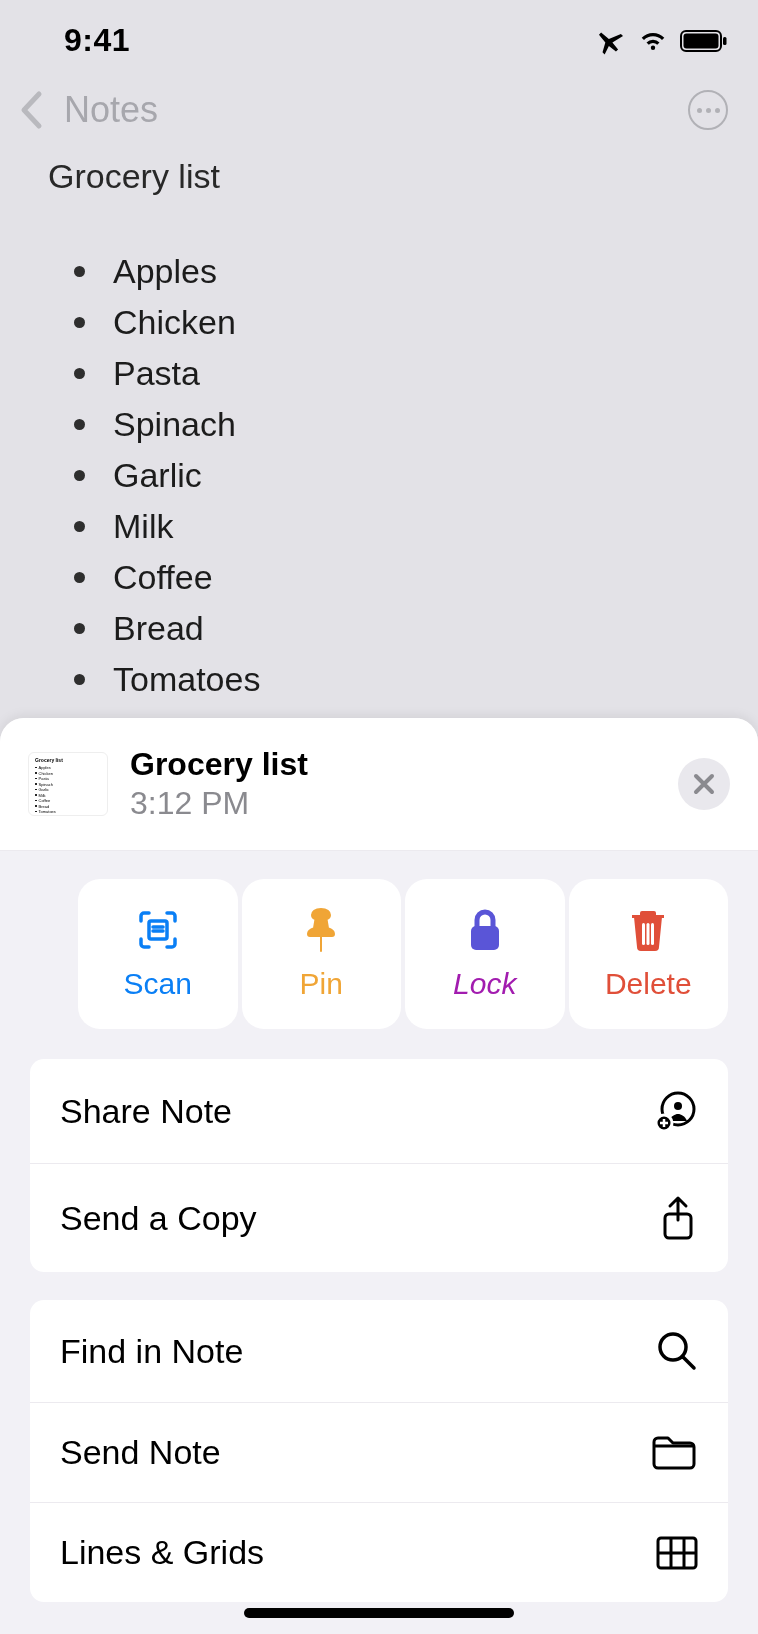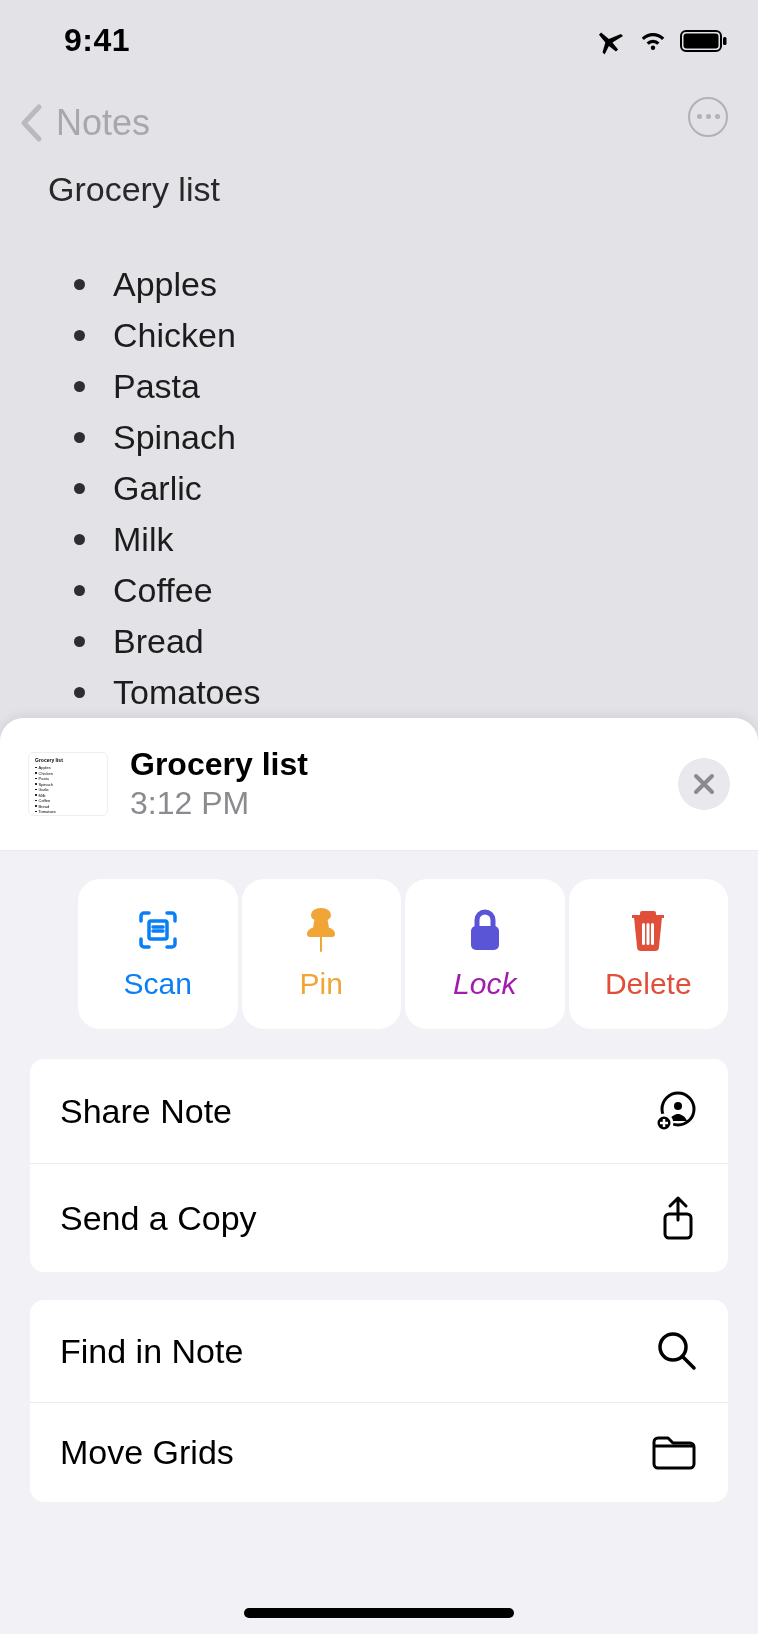--- a/index.html
+++ b/index.html
@@ -6,21 +6,21 @@
   html, body { width: 758px; height: 1634px; font-family: -apple-system, "Helvetica Neue", Arial, sans-serif; background: #e3e2e7; overflow: hidden; }
   .screen { position: relative; width: 758px; height: 1634px; }
 
   
   .status-bar { display:flex; justify-content:space-between; align-items:center; padding: 22px 30px 12px 64px; }
   .status-time { font-size: 32px; font-weight: 700; letter-spacing: 0.5px; color:#000; }
   .status-icons { display:flex; align-items:center; gap:12px; }
 
   
   .nav-bar { display:flex; align-items:center; justify-content:space-between; padding: 18px 30px 18px 14px; }
-  .nav-back { display:flex; align-items:center; gap:4px; color:#a7a7ad;margin-top:13px; }
+  .nav-back { display:flex; align-items:center; gap:12px; color:#a7a7ad; }
   .nav-back-label { font-size: 36px; color:#a7a7ad; }
   .more-circle { width:40px; height:40px; border:2.5px solid #b1b1b6; border-radius:50%; display:flex; align-items:center; justify-content:center; }
   .more-dots { display:flex; gap:4px; }
   .more-dots span { width:5px; height:5px; background:#b1b1b6; border-radius:50%; display:block; }
 
   
   .note-body { padding: 8px 48px; }
   .note-title { font-size: 34px; font-weight:400; color:#282828; margin-bottom: 56px; }
   .note-list { list-style:none; }
   .note-list li { display:flex; align-items:center; gap: 28px; margin-bottom: 12px; }
@@ -281,27 +281,36 @@
         <div class="menu-item">
           <span class="menu-label">Find in Note</span>
           <span>
             <svg width="42" height="42" viewBox="0 0 42 42" fill="none" stroke="#000" stroke-width="3.5" stroke-linecap="round">
                 <circle cx="17" cy="17" r="13"></circle>
                 <path d="M27 27l11 11"></path>
               </svg>
           </span>
         </div>
         <div class="menu-item">
-          <span class="menu-label">Move Grids</span>
+          <span class="menu-label">Send Note</span>
           <span>
             <svg width="48" height="38" viewBox="0 0 48 38" fill="none" stroke="#000" stroke-width="3" stroke-linejoin="round">
                 <path d="M4 8a4 4 0 014-4h10l5 5h17a4 4 0 014 4v17a4 4 0 01-4 4H8a4 4 0 01-4-4z"></path>
                 <path d="M4 12h40"></path>
               </svg>
           </span>
         </div>
+        <div class="menu-item">
+          <span class="menu-label">Lines &amp; Grids</span>
+          <span>
+            <svg width="42" height="34" viewBox="0 0 42 34" fill="none" stroke="#000" stroke-width="3">
+                <rect x="2" y="2" width="38" height="30" rx="3"></rect>
+                <path d="M2 17h38M15 2v30M28 2v30"></path>
+              </svg>
+          </span>
+        </div>
       </div>
     </div>
 
     <div class="home-indicator"></div>
   </div>
 
 </div>
 
 </body></html>

